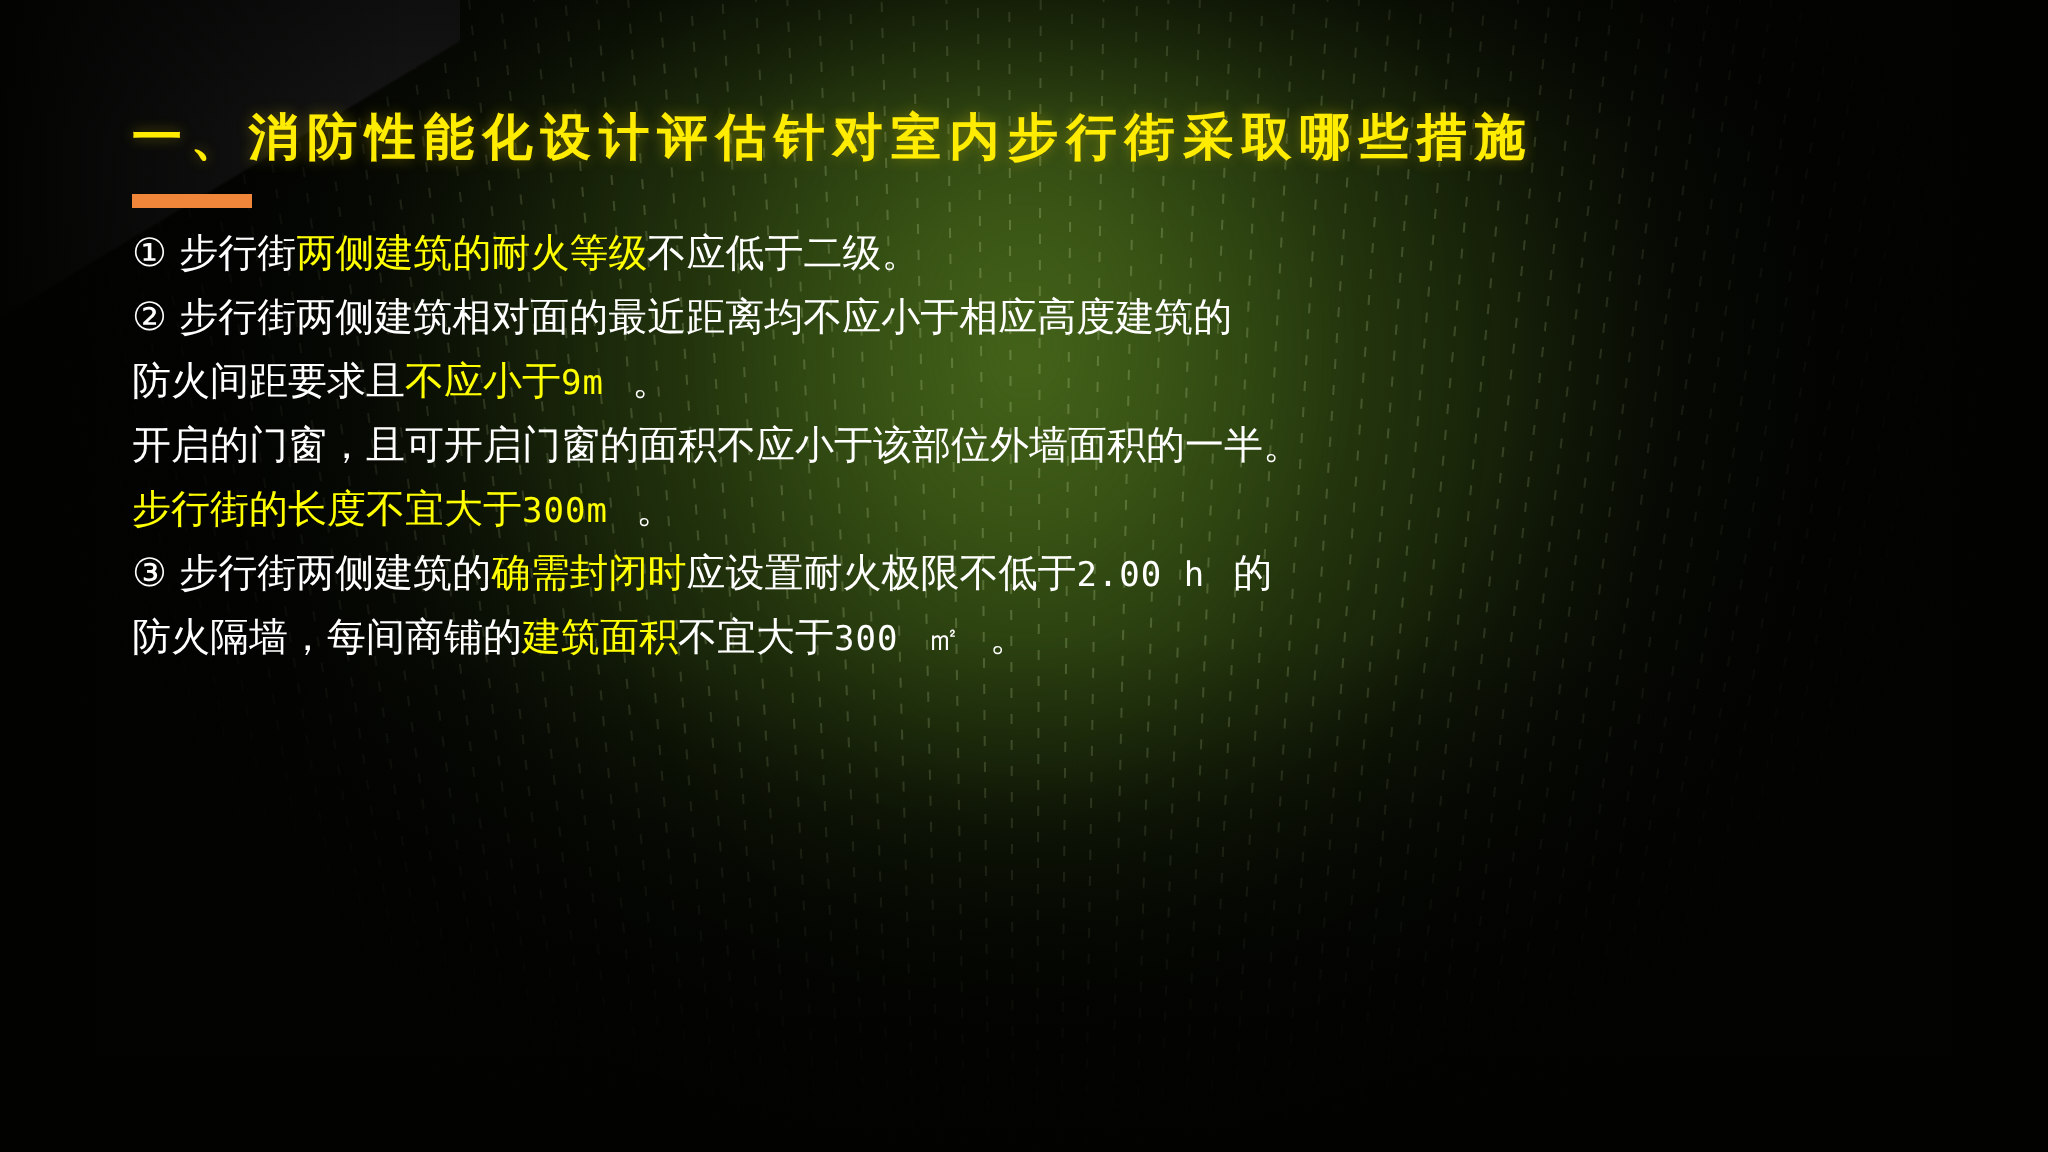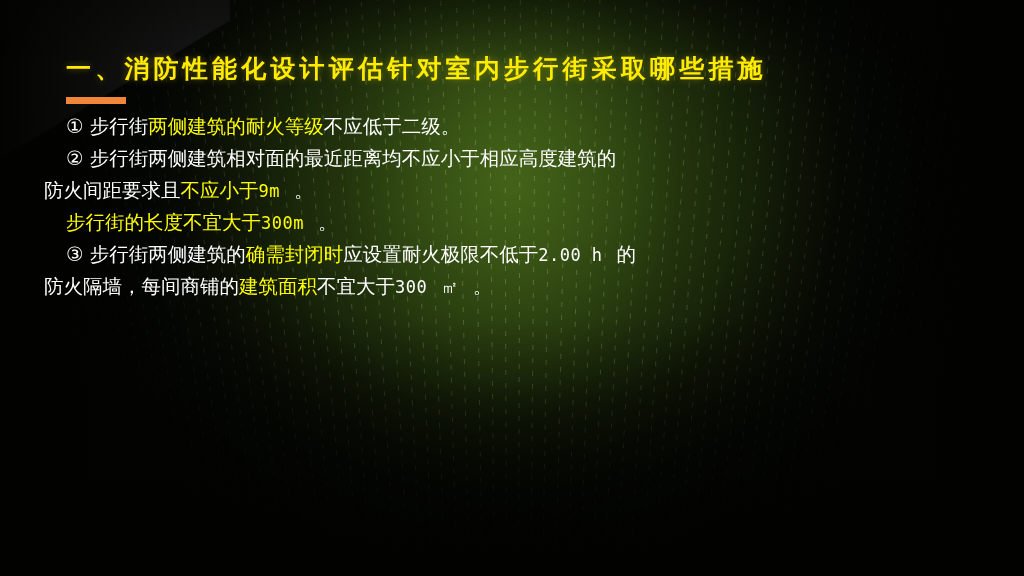--- a/index.html
+++ b/index.html
@@ -132,21 +132,21 @@
     left: 0;
     top: 111px;
     width: 1024px;
   }
   .line {
     height: 32px;
     line-height: 32px;
     font-size: 19.5px;
     color: #ffffff;
     white-space: nowrap;
-    padding-left: 44px;
+    padding-left: 66px;
     letter-spacing: 0px;
   }
   .line.indent { padding-left: 66px; }
   .hl { color: #ffff00; }
   .lat { font-family: "DejaVu Sans Mono", "Liberation Mono", monospace; font-size: 17px; letter-spacing: 0.5px; }
   .sp2 { display: inline-block; width: 14px; }
 </style>
 </head>
 <body>
 
@@ -240,19 +240,20 @@
   <div class="content">
 
     <div class="title">一、消防性能化设计评估针对室内步行街采取哪些措施</div>
 
     <div class="rule"></div>
 
     <div class="body-block" id="body-block">
         <div class="line indent"><span>① 步行街</span><span class="hl">两侧建筑的耐火等级</span><span>不应低于二级。</span></div>
         <div class="line indent"><span>② 步行街两侧建筑相对面的最近距离均不应小于相应高度建筑的</span></div>
         <div class="line"><span>防火间距要求且</span><span class="hl">不应小于</span><span class="hl lat">9m</span><span class="sp2"></span><span>。</span></div>
+        <div class="line"><span>开启的门窗，且可开启门窗的面积不应小于该部位外墙面积的一半。</span></div>
         <div class="line indent"><span class="hl">步行街的长度不宜大于</span><span class="hl lat">300m</span><span class="sp2"></span><span>。</span></div>
         <div class="line indent"><span>③ 步行街两侧建筑的</span><span class="hl">确需封闭时</span><span>应设置耐火极限不低于</span><span class="lat">2.00 h</span><span class="sp2"></span><span>的</span></div>
         <div class="line"><span>防火隔墙，每间商铺的</span><span class="hl">建筑面积</span><span>不宜大于</span><span class="lat">300</span><span class="sp2"></span><span class="lat">㎡</span><span class="sp2"></span><span>。</span></div>
       </div>
 
   </div>
 </div>
 
 </body></html>

